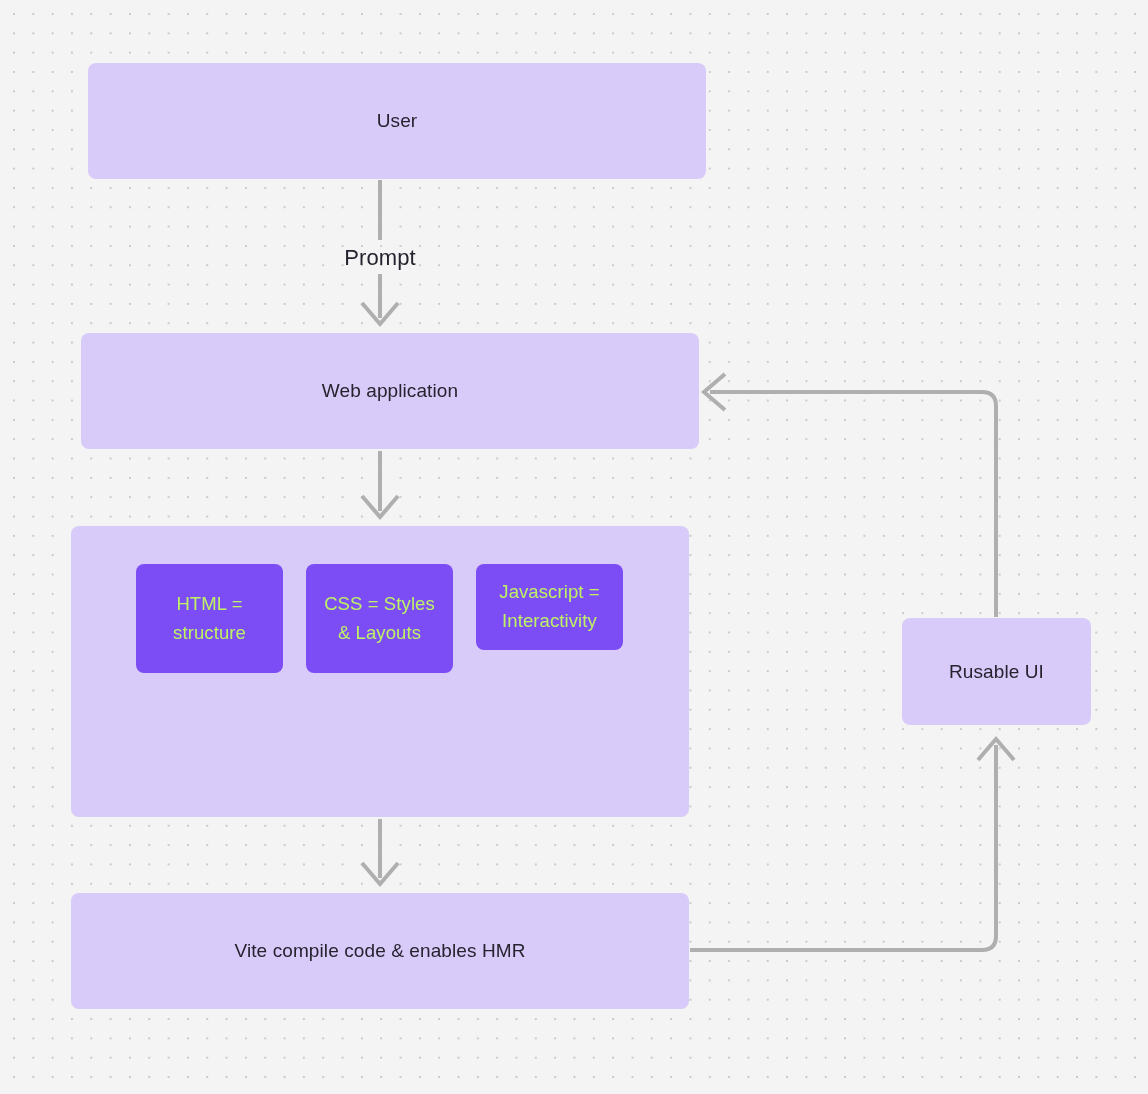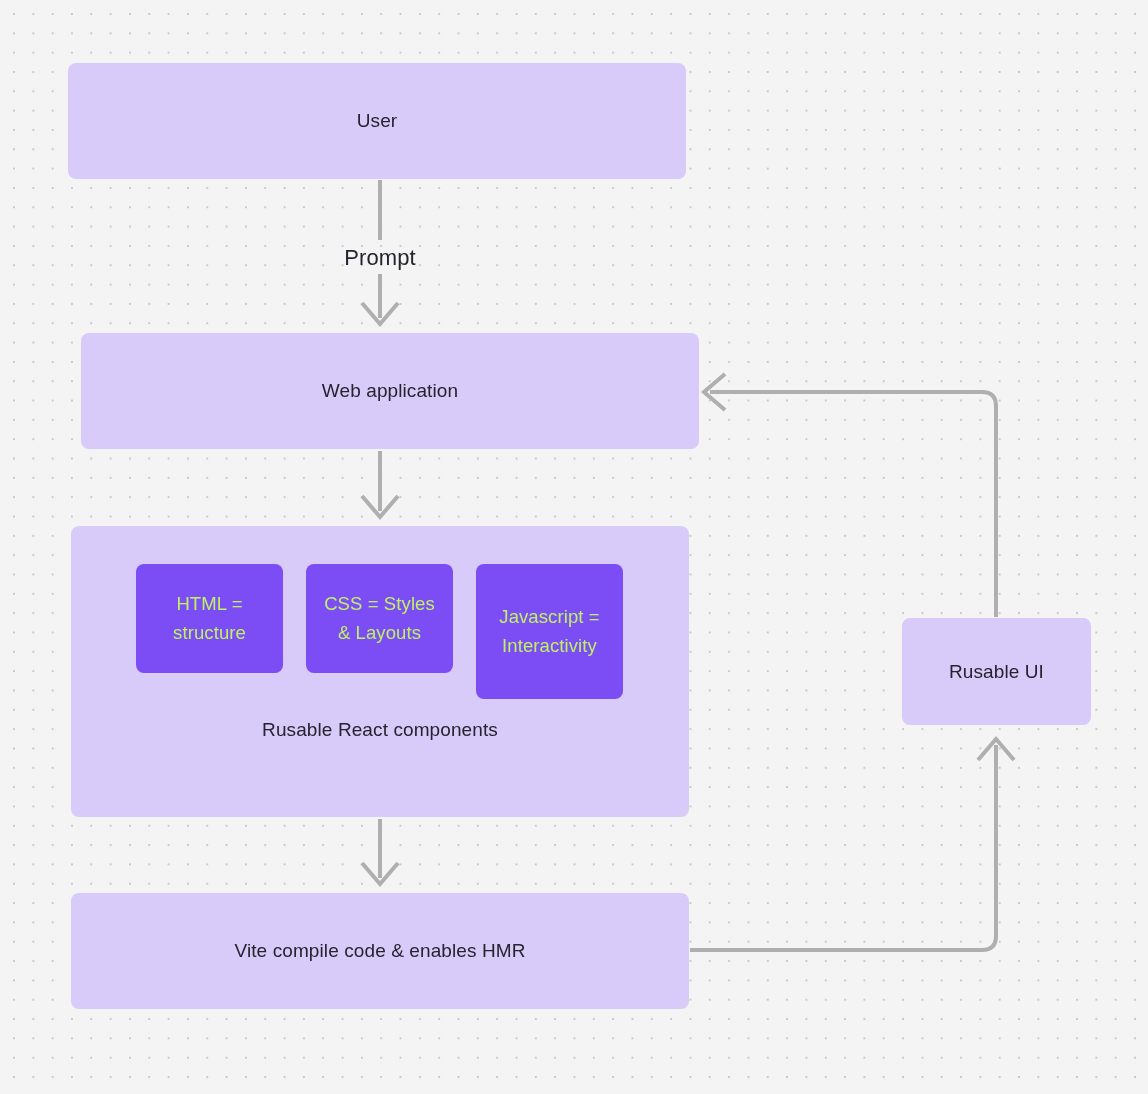--- a/index.html
+++ b/index.html
@@ -124,21 +124,21 @@
       <path d="M 690 950 L 982 950 Q 996 950 996 936 L 996 745"></path>
       <polyline class="head" points="978,760 996,739 1014,760"></polyline>
     </g>
 
     <g>
       <path d="M 996 617 L 996 406 Q 996 392 982 392 L 710 392"></path>
       <polyline class="head" points="725,374 704,392 725,410"></polyline>
     </g>
   </svg>
 
-  <div class="node" style="left:68px; top:63px; width:618px; height:116px;">
+  <div class="node" style="left:88px; top:63px; width:618px; height:116px;">
     <span>User</span>
   </div>
 
   <div class="edgelabel" style="left:280px; top:245px; width:200px;">
     <span>Prompt</span>
   </div>
 
   <div class="node" style="left:81px; top:333px; width:618px; height:116px;">
     <span>Web application</span>
   </div>
@@ -149,28 +149,25 @@
   <div class="subnode" style="left:136px; top:564px; width:147px; height:109px;">
     <span>HTML =
 structure</span>
   </div>
 
   <div class="subnode" style="left:306px; top:564px; width:147px; height:109px;">
     <span>CSS = Styles
 &amp; Layouts</span>
   </div>
 
-  <div class="subnode" style="left:476px; top:564px; width:147px; height:135px;">
+  <div class="subnode" style="left:476px; top:564px; width:147px; height:86px;">
     <span>Javascript =
 Interactivity</span>
   </div>
 
-  <div class="grouplabel" style="left:71px; top:719px; width:618px;">
-    <span>Rusable React components</span>
-  </div>
 
   <div class="node" style="left:71px; top:893px; width:618px; height:116px;">
     <span>Vite compile code &amp; enables HMR</span>
   </div>
 
   <div class="node" style="left:902px; top:618px; width:189px; height:107px;">
     <span>Rusable UI</span>
   </div>
 
 </div>

